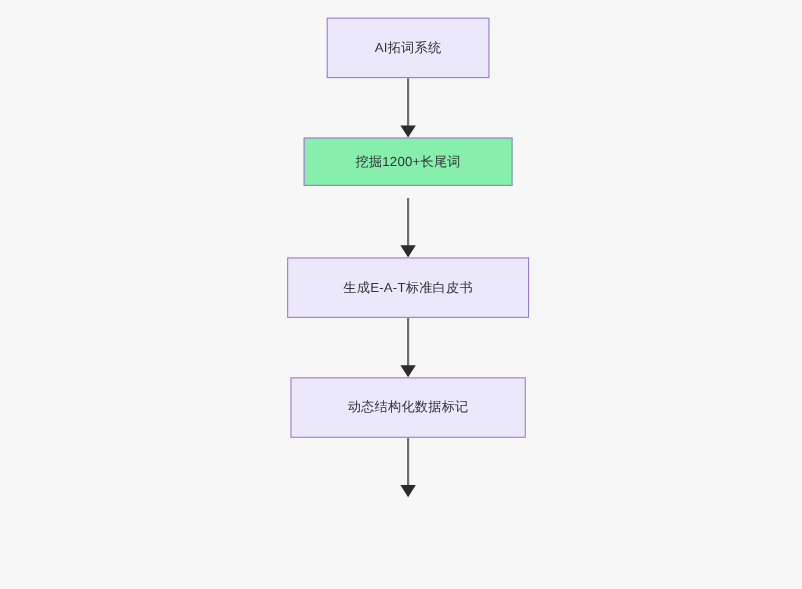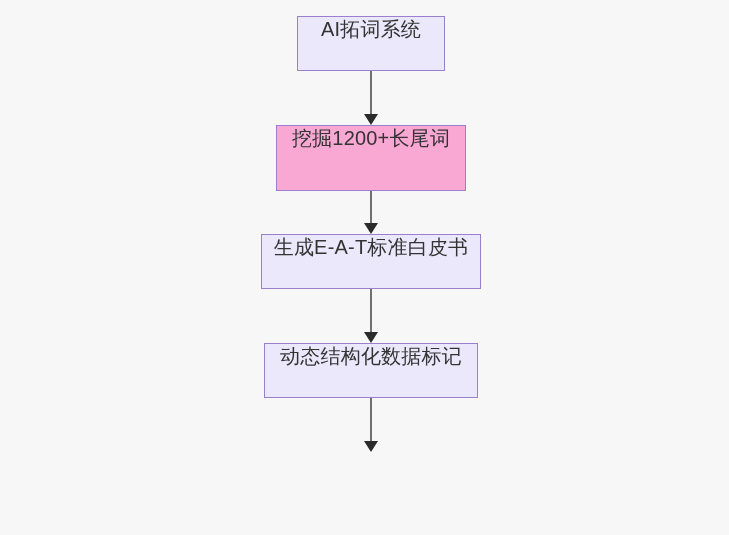--- a/index.html
+++ b/index.html
@@ -19,23 +19,24 @@
     width: 729px;
     height: 535px;
   }
 
   .node {
     position: absolute;
     box-sizing: border-box;
     background: #ece8fb;
     border: 1px solid #9a7fd0;
     display: flex;
+    align-items: center;
     justify-content: center;
     color: #333333;
-    font-size: 20px;
+    font-size: 12px;
     line-height: 1.2;
     letter-spacing: 0.2px;
     white-space: nowrap;
     user-select: none;
   }
 
   .node-label {
     display: block;
   }
 
@@ -68,21 +69,21 @@
       <line x1="12" y1="0" x2="12" y2="45" stroke="#707070"></line>
       <polygon points="5,43 19,43 12,54" fill="#2b2b2b"></polygon>
     </svg>
     <svg class="edge" width="24" height="54" style="left: 359px; top: 398px;">
       <line x1="12" y1="0" x2="12" y2="45" stroke="#707070"></line>
       <polygon points="5,43 19,43 12,54" fill="#2b2b2b"></polygon>
     </svg>
     <div class="node" style="left: 297px; top: 16px; width: 148px; height: 55px; background: rgb(236, 232, 251); border-color: rgb(154, 127, 208); color: rgb(51, 51, 51);">
       <span class="node-label">AI拓词系统</span>
     </div>
-    <div class="node" style="left: 276px; top: 125px; width: 190px; height: 66px; background: #f9a8d4; border-color: rgb(154, 127, 208); color: rgb(51, 51, 51);">
+    <div class="node" style="left: 276px; top: 125px; width: 190px; height: 44px; background: #86efac; border-color: rgb(154, 127, 208); color: rgb(51, 51, 51);">
       <span class="node-label">挖掘1200+长尾词</span>
     </div>
     <div class="node" style="left: 264px; top: 343px; width: 214px; height: 55px; background: rgb(236, 232, 251); border-color: rgb(154, 127, 208); color: rgb(51, 51, 51);">
       <span class="node-label">动态结构化数据标记</span>
     </div>
     <div class="node" style="left: 261px; top: 234px; width: 220px; height: 55px; background: rgb(236, 232, 251); border-color: rgb(154, 127, 208); color: rgb(51, 51, 51);">
       <span class="node-label">生成E-A-T标准白皮书</span>
     </div>
   </div>
 

